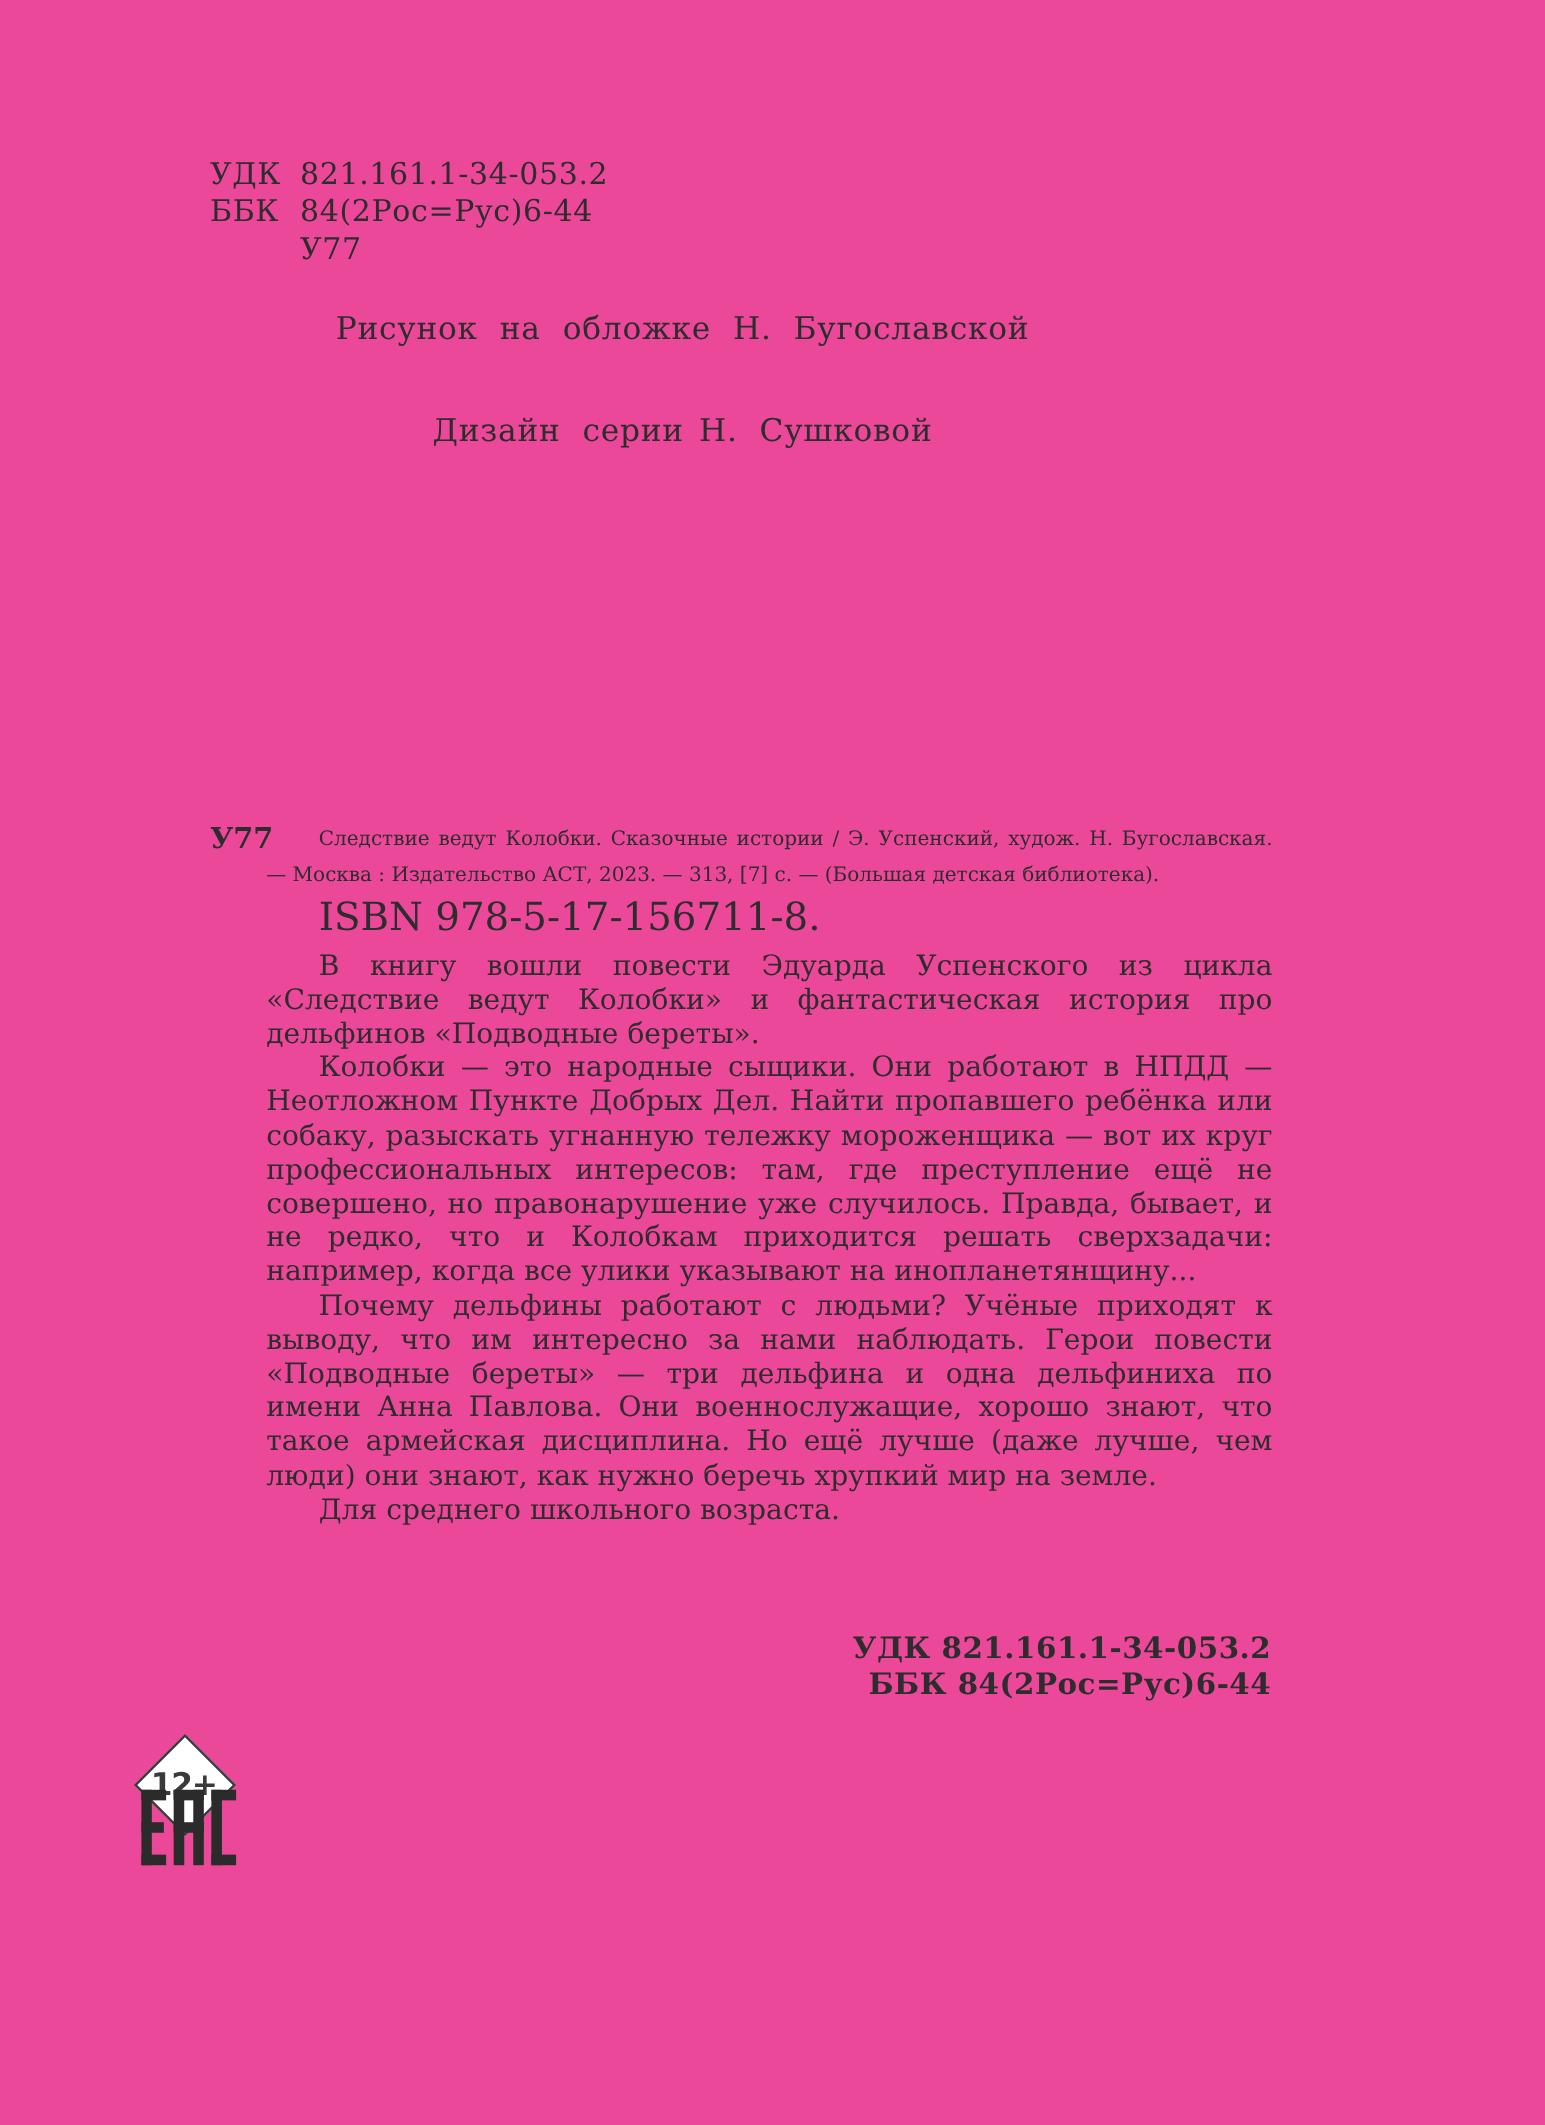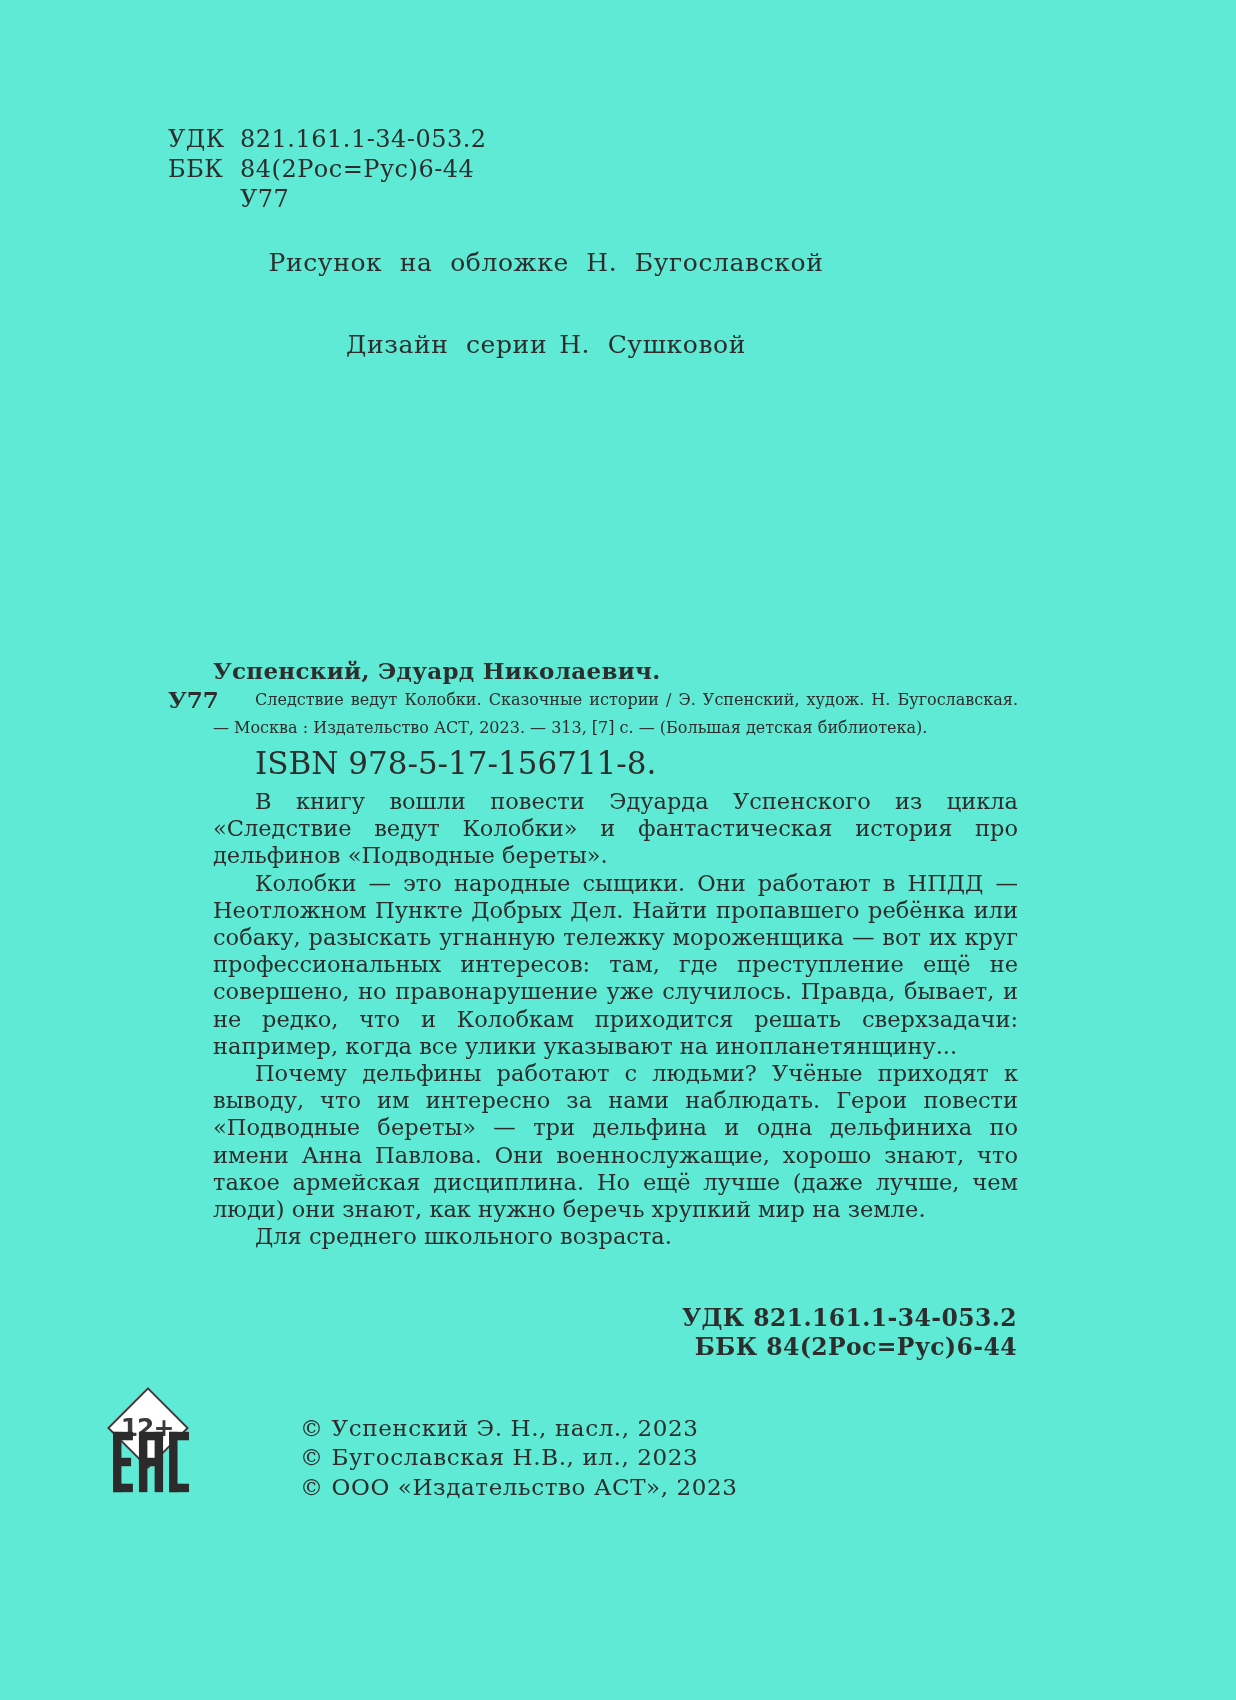--- a/index.html
+++ b/index.html
@@ -6,21 +6,21 @@
   body {
     width: 1236px; height: 1700px;
     background: #ffffff;
     font-family: "DejaVu Serif", serif;
     color: #2d2d2d;
     overflow: hidden;
     position: relative;
   }
   .page {
     position: absolute; inset: 0;
-    background: #5eead4;
+    background: #ec4899;
   }
   
   .top-codes {
     position: absolute; left: 168px; top: 124px;
     font-size: 24px; line-height: 30px;
     letter-spacing: 0.5px;
   }
   .top-codes .row { white-space: nowrap; }
   .top-codes .lbl { display: inline-block; width: 72px; }
   
@@ -108,21 +108,20 @@
       <span class="lbl"></span><span>У77</span>
     </div>
   </div>
 
   <div class="credit credit-cover">Рисунок на обложке Н. Бугославской</div>
   <div class="credit credit-series">
     <span>Дизайн серии</span><span class="designer">Н. Сушковой</span>
   </div>
 
   <div class="catalog">
-    <div class="author">Успенский, Эдуард Николаевич.</div>
     <div class="entry-wrap">
       <span class="entry-code">У77</span>
       <p class="entry">Следствие ведут Колобки. Сказочные истории / Э. Успенский, худож. Н. Бугославская. — Москва : Издательство АСТ, 2023. — 313, [7] с. — (Большая детская библиотека).</p>
     </div>
     <div class="isbn">ISBN 978-5-17-156711-8.</div>
 
     <div class="annotation">
       <p>В книгу вошли повести Эдуарда Успенского из цикла «Следствие ведут Колобки» и фантастическая история про дельфинов «Подводные береты».</p>
       <p>Колобки — это народные сыщики. Они работают в НПДД — Неотложном Пункте Добрых Дел. Найти пропавшего ребёнка или собаку, разыскать угнанную тележку мороженщика — вот их круг профессиональных интересов: там, где преступление ещё не совершено, но правонарушение уже случилось. Правда, бывает, и не редко, что и Колобкам приходится решать сверхзадачи: например, когда все улики указывают на инопланетянщину...</p>
       <p>Почему дельфины работают с людьми? Учёные приходят к выводу, что им интересно за нами наблюдать. Герои повести «Подводные береты» — три дельфина и одна дельфиниха по имени Анна Павлова. Они военнослужащие, хорошо знают, что такое армейская дисциплина. Но ещё лучше (даже лучше, чем люди) они знают, как нужно беречь хрупкий мир на земле.</p>
@@ -154,19 +153,14 @@
         <rect x="43" y="0" width="40" height="14"></rect>
         <rect x="43" y="43" width="40" height="14"></rect>
 
         <rect x="93" y="0" width="14" height="100"></rect>
         <rect x="93" y="0" width="33" height="14"></rect>
         <rect x="93" y="86" width="33" height="14"></rect>
       </g>
     </svg>
   </div>
 
-  <div class="copyrights">
-    <div>© Успенский Э. Н., насл., 2023</div>
-    <div>© Бугославская Н.В., ил., 2023</div>
-    <div>© ООО «Издательство АСТ», 2023</div>
-  </div>
 
 </div>
 
 </body></html>

